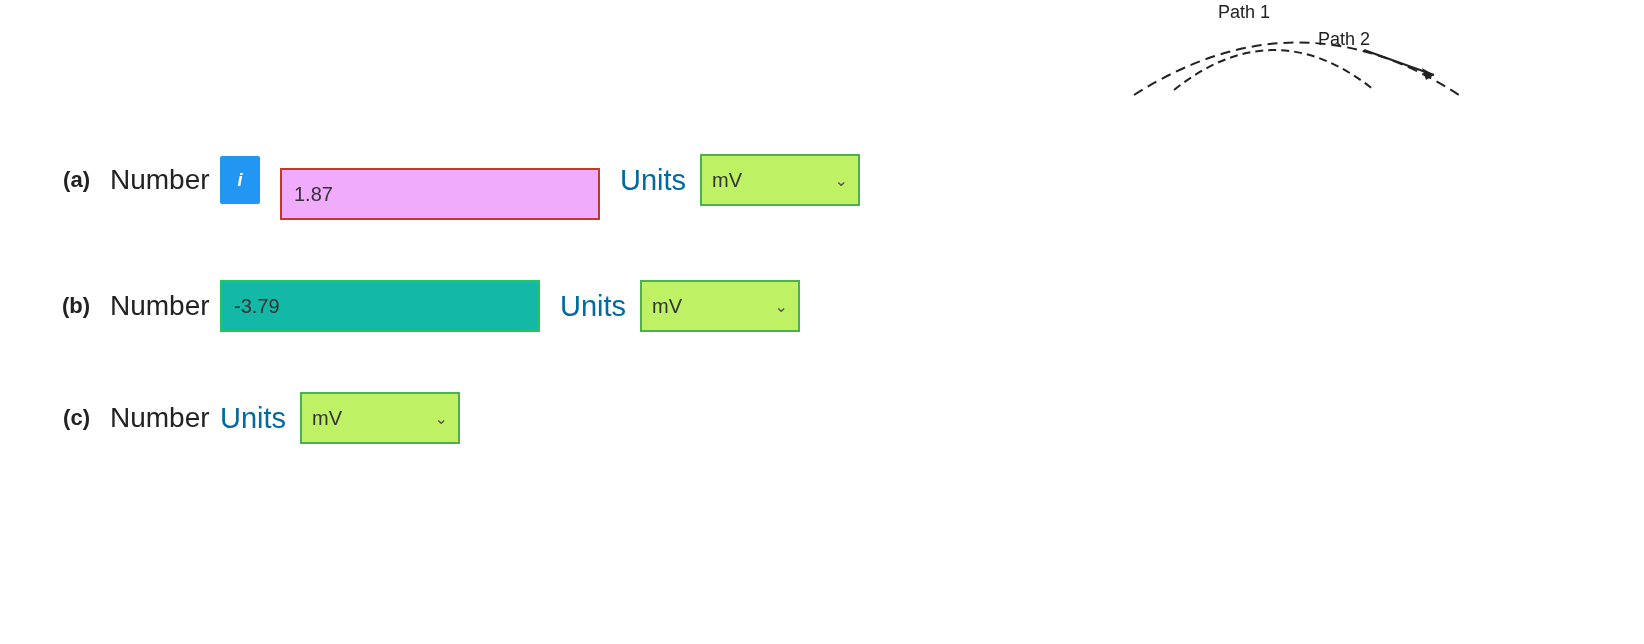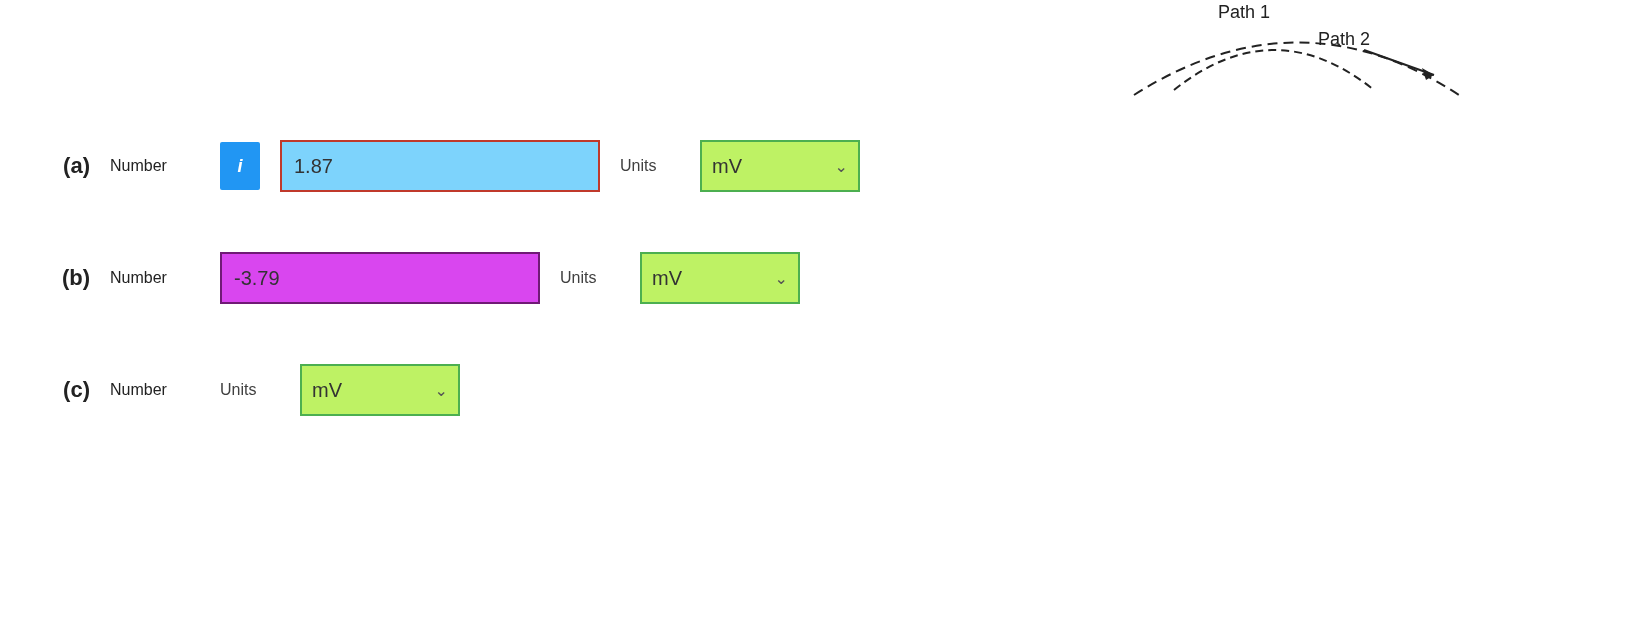--- a/index.html
+++ b/index.html
@@ -52,21 +52,21 @@
     .row-label {
       font-size: 22px;
       font-weight: bold;
       color: #222;
       width: 50px;
       text-align: right;
       flex-shrink: 0;
     }
 
     .field-label {
-      font-size: 16px;
+      font-size: 28px;
       color: #222;
       width: 90px;
       flex-shrink: 0;
     }
 
     .info-btn {
       background-color: #2196f3;
       color: white;
       border: none;
       width: 40px;
@@ -78,37 +78,37 @@
       display: flex;
       align-items: center;
       justify-content: center;
       flex-shrink: 0;
       border-radius: 2px;
     }
 
     .number-input {
       width: 320px;
       height: 52px;
-      border: 2px solid #701a75;
-      background: #d946ef;
+      border: 2px solid #22c55e;
+      background: #14b8a6;
       font-size: 20px;
       padding: 0 12px;
       color: #333;
       outline: none;
       flex-shrink: 0;
     }
 
     .number-input.active-error {
       border: 2.5px solid #c0392b;
       background: #fff;
     }
 
     .units-label {
-      font-size: 16px;
-      color: #404040;
+      font-size: 29px;
+      color: #0369a1;
       width: 60px;
       flex-shrink: 0;
     }
 
     .units-dropdown-wrapper {
       position: relative;
       display: inline-flex;
       align-items: center;
     }
 
@@ -129,21 +129,22 @@
     .chevron-icon {
       position: absolute;
       right: 12px;
       pointer-events: none;
       font-size: 16px;
       color: #555;
     }
 
     .row-a .number-input {
       border: 2.5px solid #c0392b;
-      background: #7dd3fc;
+      background: #f0abfc;
+      margin-top: 28px;
     }
 
   </style>
 </head>
 <body>
 
 <div class="diagram-area">
   <svg class="diagram-svg" viewBox="0 0 360 100" xmlns="http://www.w3.org/2000/svg">
 
     <text x="130" y="18" font-size="18" font-family="Arial" fill="#222" text-anchor="middle">Path 1</text>

